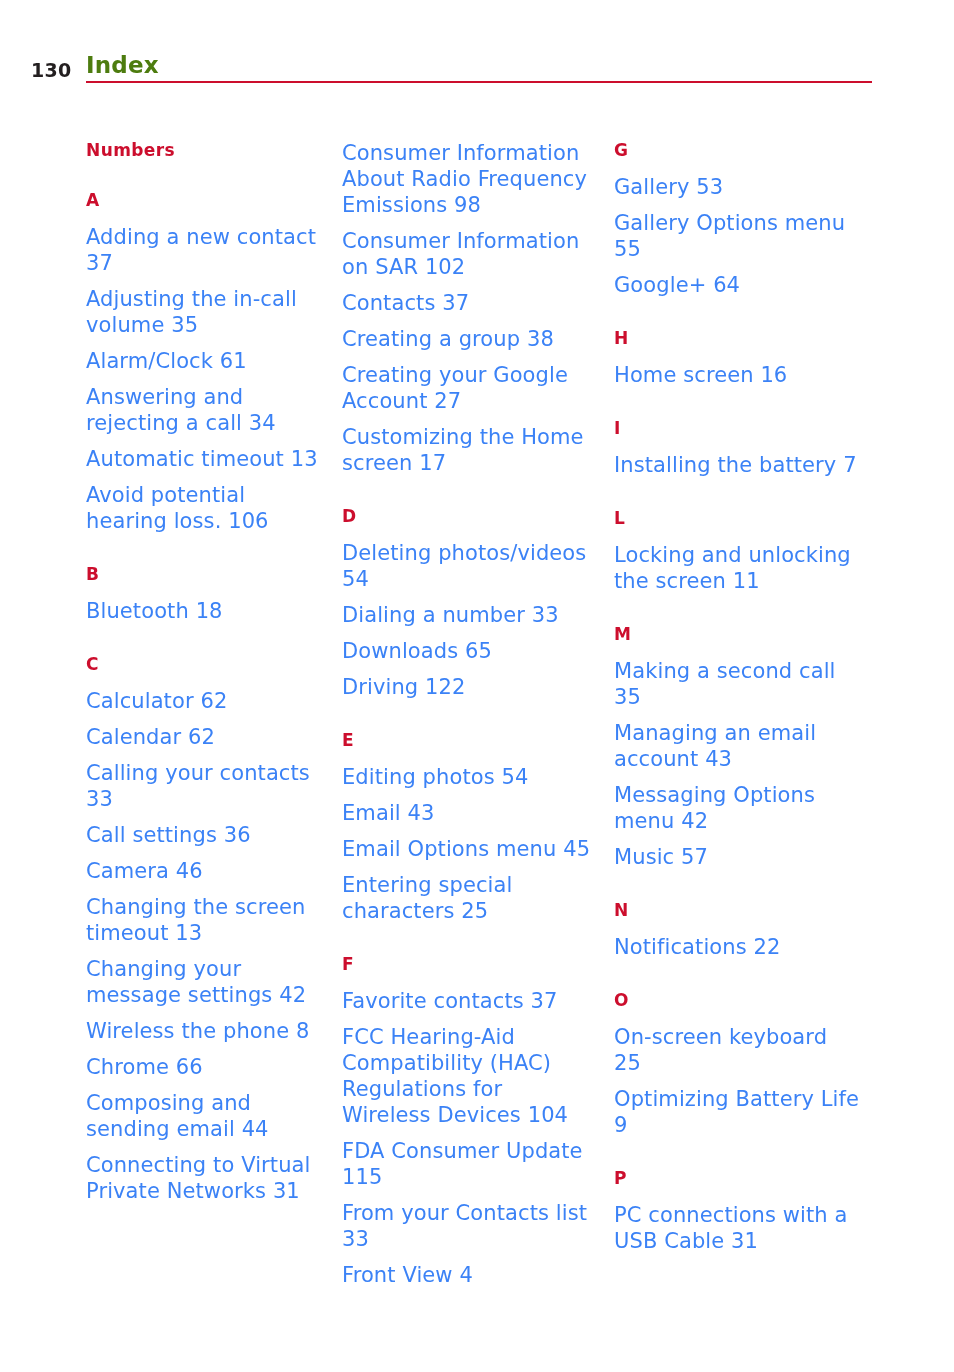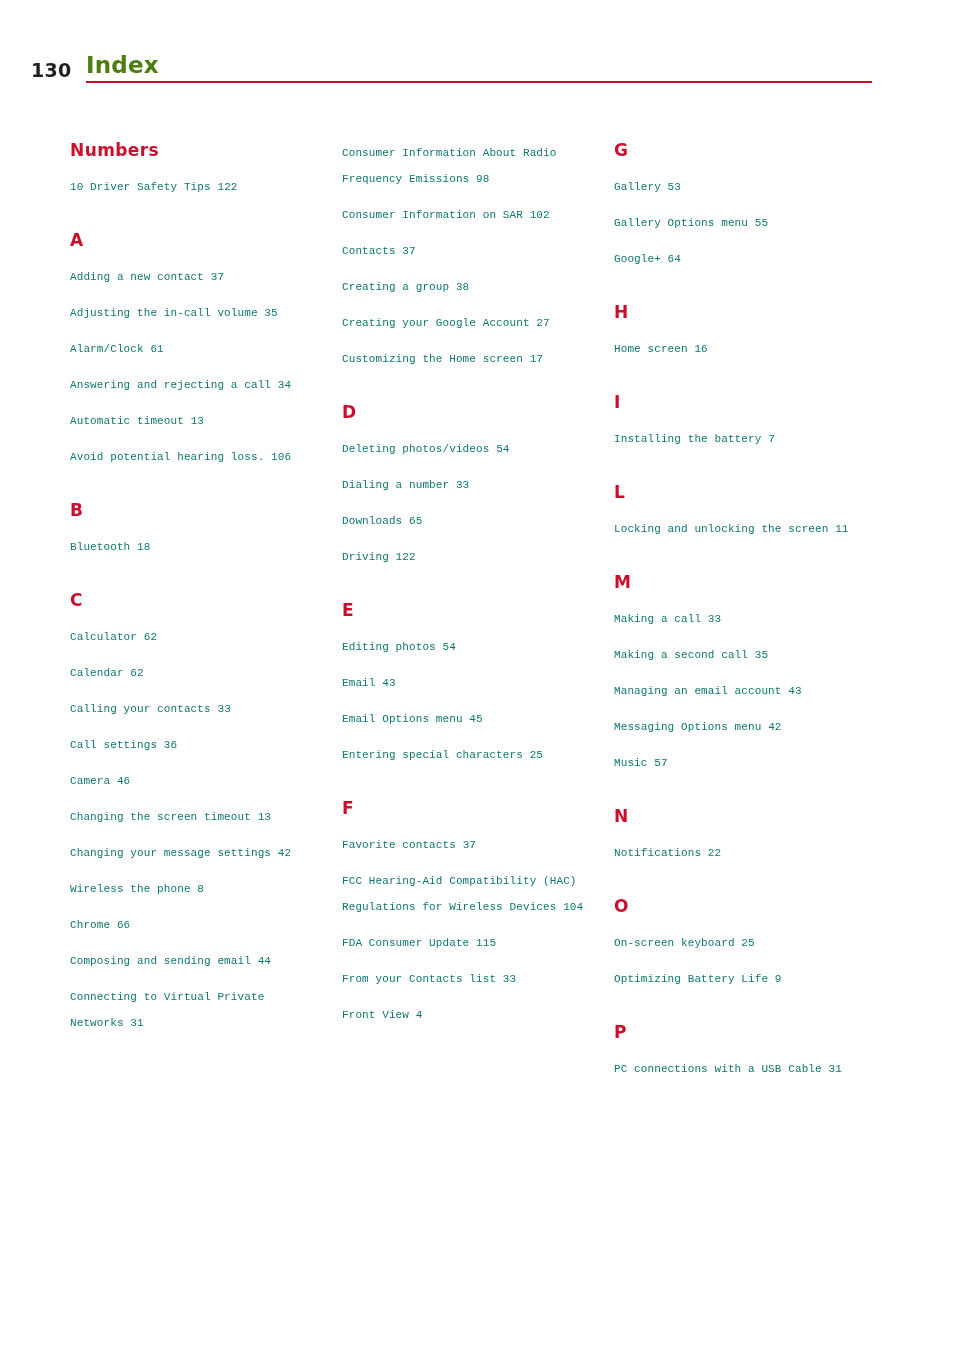--- a/index.html
+++ b/index.html
@@ -59,63 +59,61 @@
   .columns {
     position: absolute;
     left: 0;
     top: 140px;
     width: 954px;
   }
   .col {
     position: absolute;
     top: 0;
   }
-  .col-1 { left: 70px; width: 245px; }
+  .col-1 { left: 86px; width: 245px; }
   .col-2 { left: 342px; width: 250px; }
   .col-3 { left: 614px; width: 245px; }
 
   .section-letter {
     font-size: 17px;
     font-weight: bold;
     color: #cc0e2d;
     letter-spacing: 0.4px;
     margin-top: 30px;
     margin-bottom: 14px;
     line-height: 20px;
   }
   .section-letter.first {
     margin-top: 0;
   }
   .entry {
-    font-size: 11px;
+    font-size: 21px;
     line-height: 26px;
-    color: #0f766e;
+    color: #3b82f6;
     margin-bottom: 10px;
     letter-spacing: 0.1px;
-    font-family: Liberation Mono, monospace;
   }
   .entry .pg {
     white-space: nowrap;
   }
 </style>
 </head>
 <body>
 
 <div class="page">
 
   <div class="header">
     <div class="page-number">130</div>
     <div class="header-title">Index</div>
     <div class="header-rule"></div>
   </div>
 
   <div class="columns">
     <div class="col col-1">
         <div class="section-letter first">Numbers</div>
-        <div class="entry"><span>10 Driver Safety Tips </span><span class="pg"> 122</span></div>
         <div class="section-letter">A</div>
         <div class="entry"><span>Adding a new contact </span><span class="pg"> 37</span></div>
         <div class="entry"><span>Adjusting the in-call volume </span><span class="pg"> 35</span></div>
         <div class="entry"><span>Alarm/Clock </span><span class="pg"> 61</span></div>
         <div class="entry"><span>Answering and rejecting a call </span><span class="pg"> 34</span></div>
         <div class="entry"><span>Automatic timeout </span><span class="pg"> 13</span></div>
         <div class="entry"><span>Avoid potential hearing loss. </span><span class="pg"> 106</span></div>
         <div class="section-letter">B</div>
         <div class="entry"><span>Bluetooth </span><span class="pg"> 18</span></div>
         <div class="section-letter">C</div>
@@ -160,21 +158,20 @@
         <div class="entry"><span>Gallery </span><span class="pg"> 53</span></div>
         <div class="entry"><span>Gallery Options menu </span><span class="pg"> 55</span></div>
         <div class="entry"><span>Google+ </span><span class="pg"> 64</span></div>
         <div class="section-letter">H</div>
         <div class="entry"><span>Home screen </span><span class="pg"> 16</span></div>
         <div class="section-letter">I</div>
         <div class="entry"><span>Installing the battery </span><span class="pg"> 7</span></div>
         <div class="section-letter">L</div>
         <div class="entry"><span>Locking and unlocking the screen </span><span class="pg"> 11</span></div>
         <div class="section-letter">M</div>
-        <div class="entry"><span>Making a call </span><span class="pg"> 33</span></div>
         <div class="entry"><span>Making a second call </span><span class="pg"> 35</span></div>
         <div class="entry"><span>Managing an email account </span><span class="pg"> 43</span></div>
         <div class="entry"><span>Messaging Options menu </span><span class="pg"> 42</span></div>
         <div class="entry"><span>Music </span><span class="pg"> 57</span></div>
         <div class="section-letter">N</div>
         <div class="entry"><span>Notifications </span><span class="pg"> 22</span></div>
         <div class="section-letter">O</div>
         <div class="entry"><span>On-screen keyboard </span><span class="pg"> 25</span></div>
         <div class="entry"><span>Optimizing Battery Life </span><span class="pg"> 9</span></div>
         <div class="section-letter">P</div>

